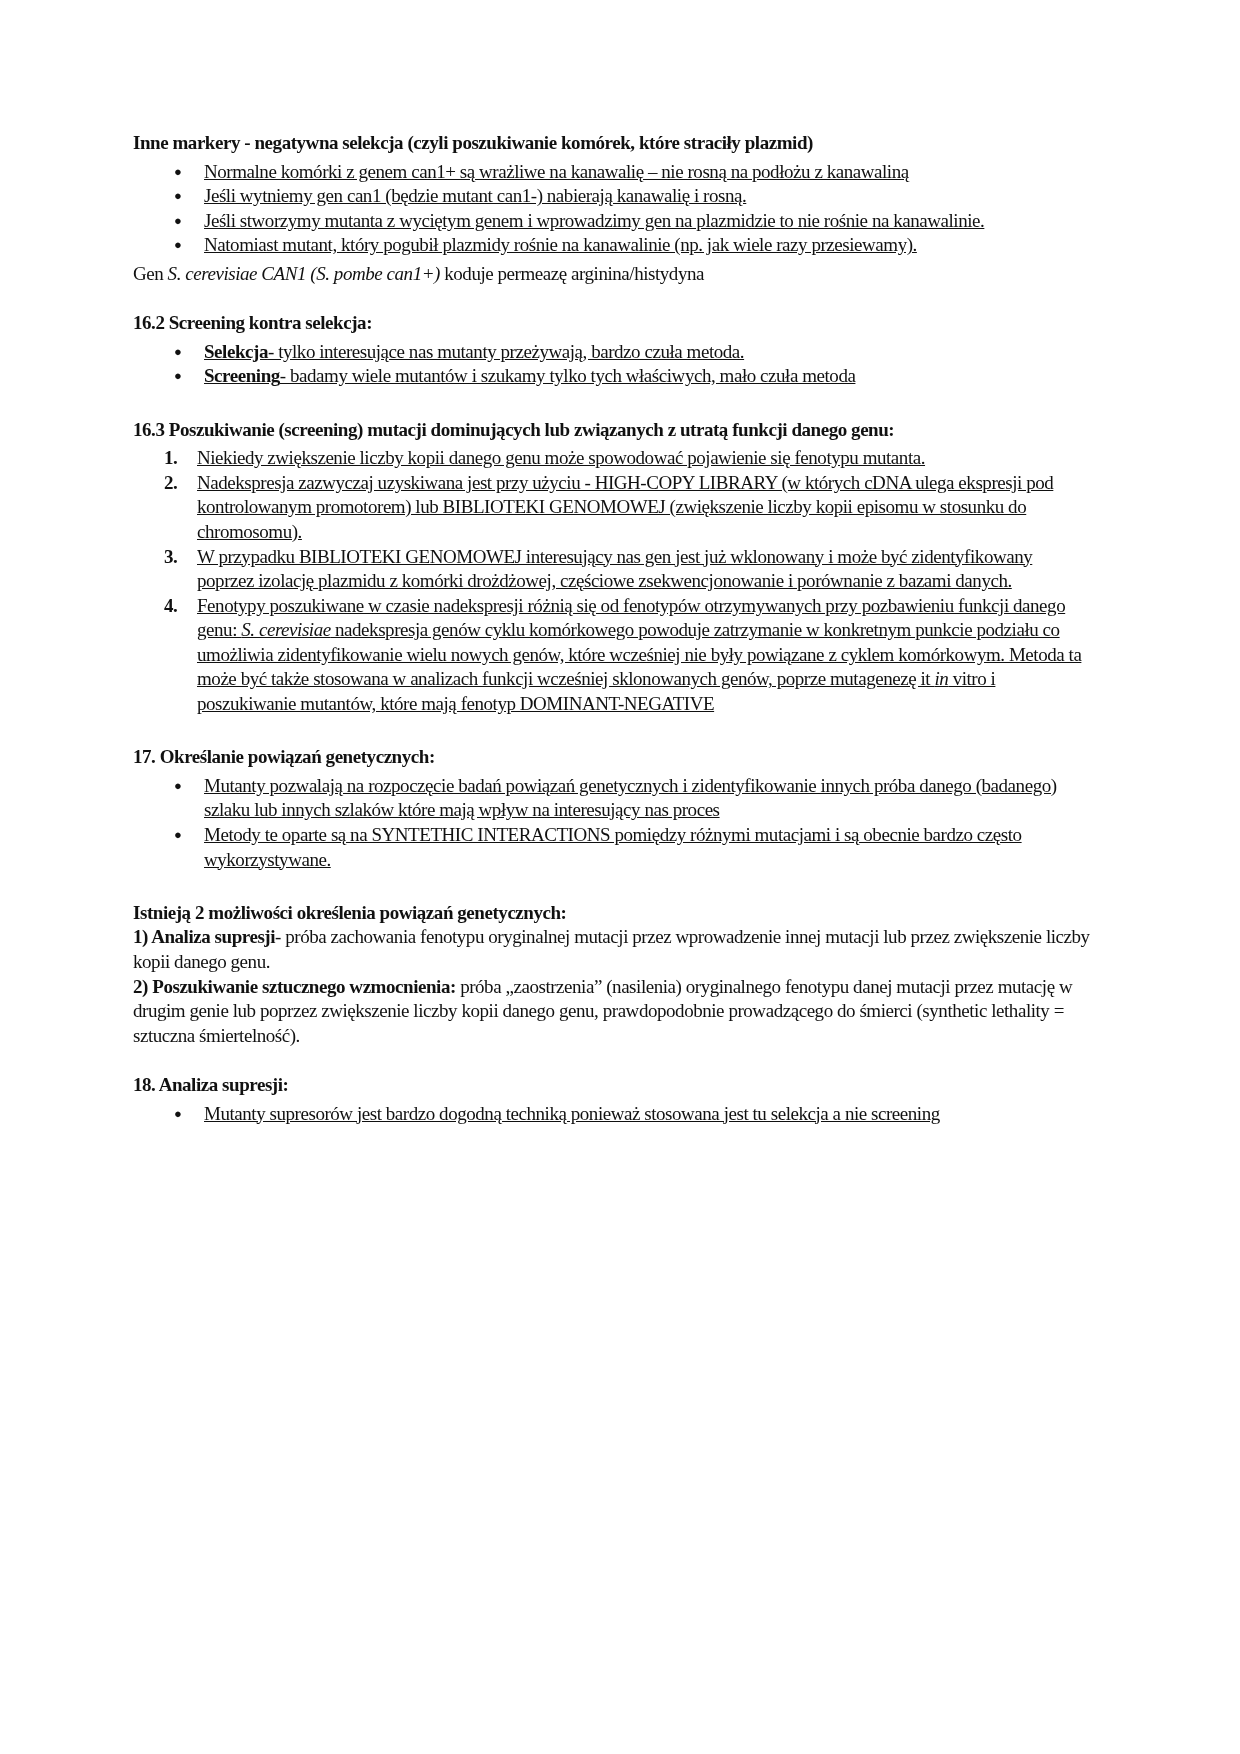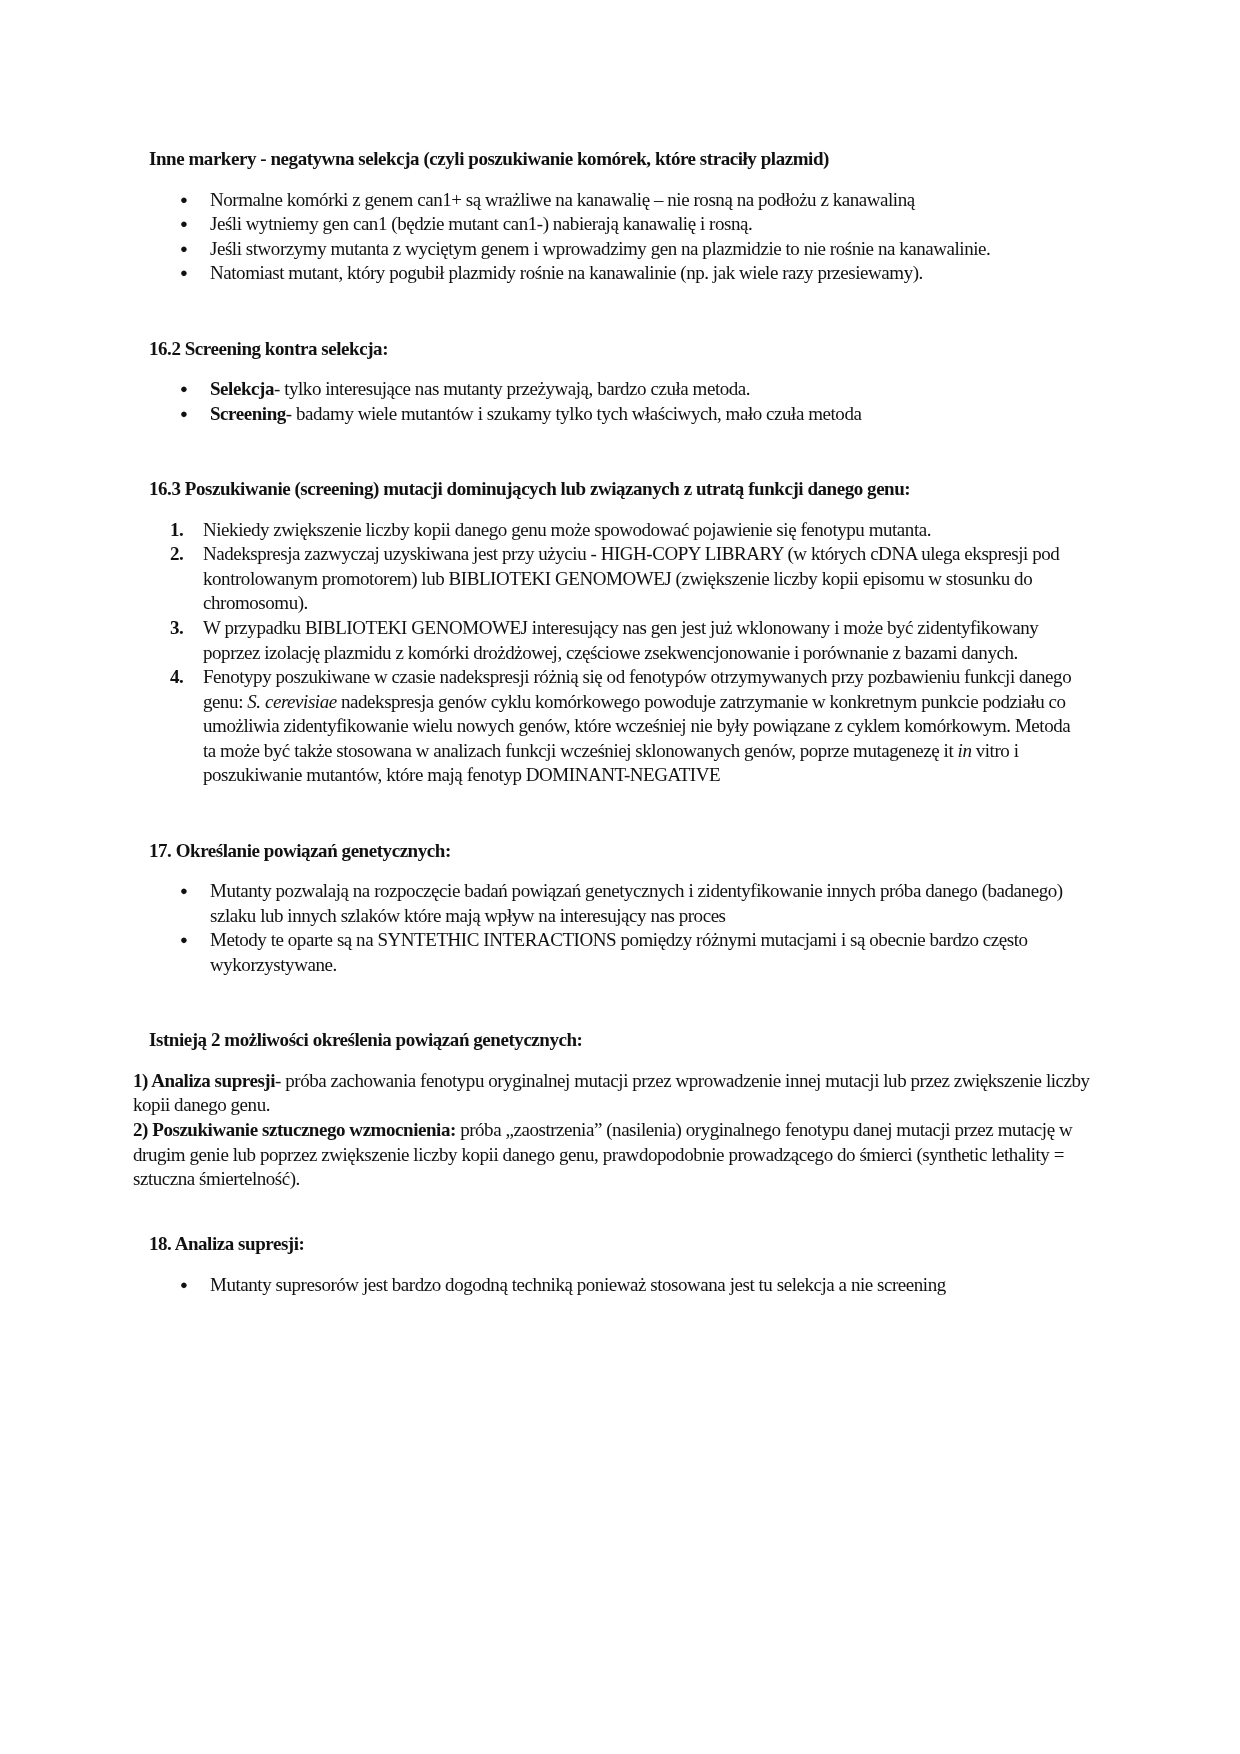--- a/index.html
+++ b/index.html
@@ -1,42 +1,43 @@
 <!DOCTYPE html>
 <html><head>
 <meta charset="utf-8">
 <style>
   html, body { margin:0; padding:0; background:#ffffff; }
   body { width:1240px; height:1754px; position:relative; overflow:hidden;
          font-family:"Liberation Serif", serif; color:#111; }
   .page { position:absolute; left:133px; top:131px; width:960px;
           font-size:19px; line-height:24.6px; letter-spacing:-0.45px; }
-  .h { font-weight:bold; margin:16px; }
+  .h { font-weight:bold; margin:0; }
   p { margin:0; }
-  ul, ol { margin:10px; padding:0; list-style:none; }
+  ul, ol { margin:4px; padding:0; list-style:none;text-decoration:underline; }
   .bl li { position:relative; padding-left:67px; }
   .bl li::before { content:"\25CF"; position:absolute; left:37px; top:0; font-size:13px; }
   .nl li { position:relative; padding-left:60px; }
   .nl li .num { position:absolute; left:27px; top:0; font-weight:bold; }
   .gap { height:24.6px; }
   b { font-weight:bold; }
   i { font-style:italic; }
 </style>
 </head>
 <body>
 
 <div class="page">
 
   <p class="h">Inne markery - negatywna selekcja (czyli poszukiwanie komórek, które straciły plazmid)</p>
   <ul class="bl">
     <li>Normalne komórki z genem can1+ są wrażliwe na kanawalię – nie rosną na podłożu z kanawaliną</li>
     <li>Jeśli wytniemy gen can1 (będzie mutant can1-) nabierają kanawalię i rosną.</li>
     <li>Jeśli stworzymy mutanta z wyciętym genem i wprowadzimy gen na plazmidzie to nie rośnie na kanawalinie.</li>
     <li>Natomiast mutant, który pogubił plazmidy rośnie na kanawalinie (np. jak wiele razy przesiewamy).</li>
   </ul>
+  <p><span>Gen </span><i>S. cerevisiae CAN1 (S. pombe can1+)</i><span> koduje permeazę arginina/histydyna</span></p>
 
   <div class="gap"></div>
   <p class="h">16.2 Screening kontra selekcja:</p>
   <ul class="bl">
     <li style="margin-top:4px"><b>Selekcja</b><span>- tylko interesujące nas mutanty przeżywają, bardzo czuła metoda.</span></li>
     <li><b>Screening</b><span>- badamy wiele mutantów i szukamy tylko tych właściwych, mało czuła metoda</span></li>
   </ul>
 
   <div class="gap"></div>
   <p class="h">16.3 Poszukiwanie (screening) mutacji dominujących lub związanych z utratą funkcji danego genu:</p>

